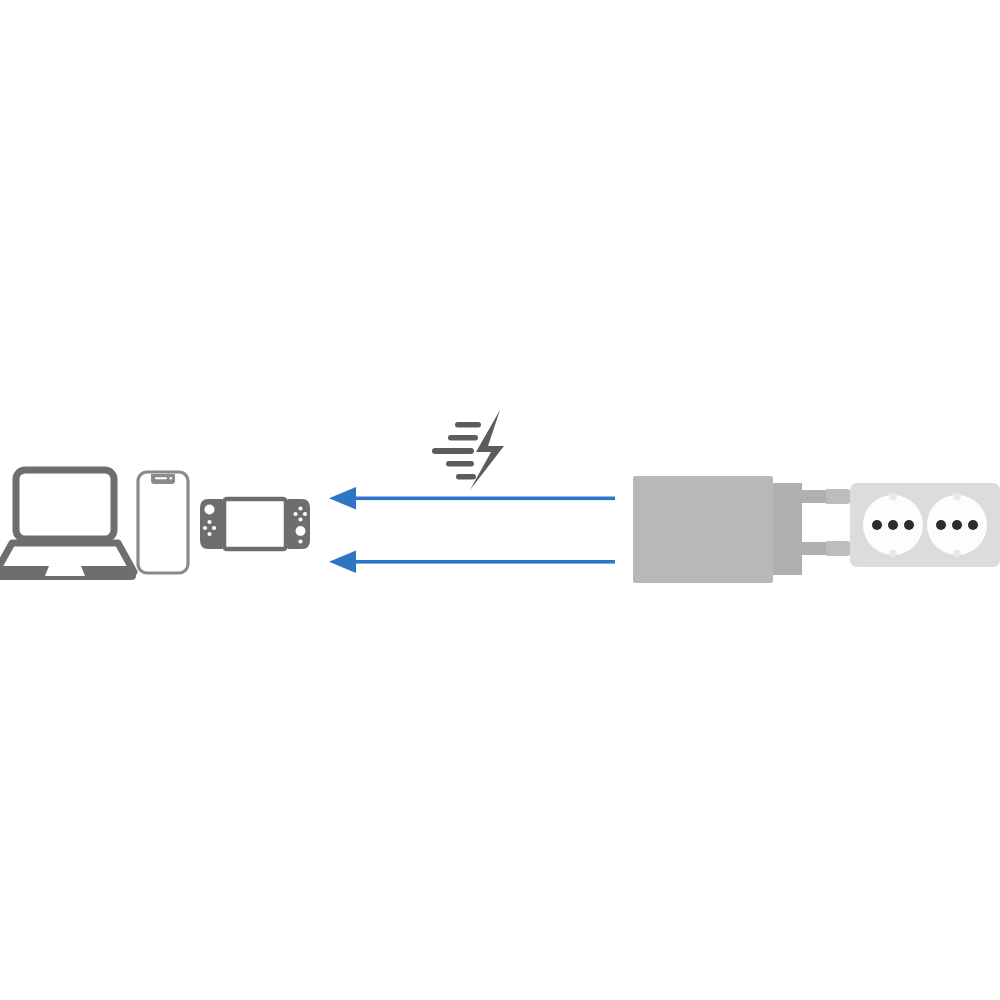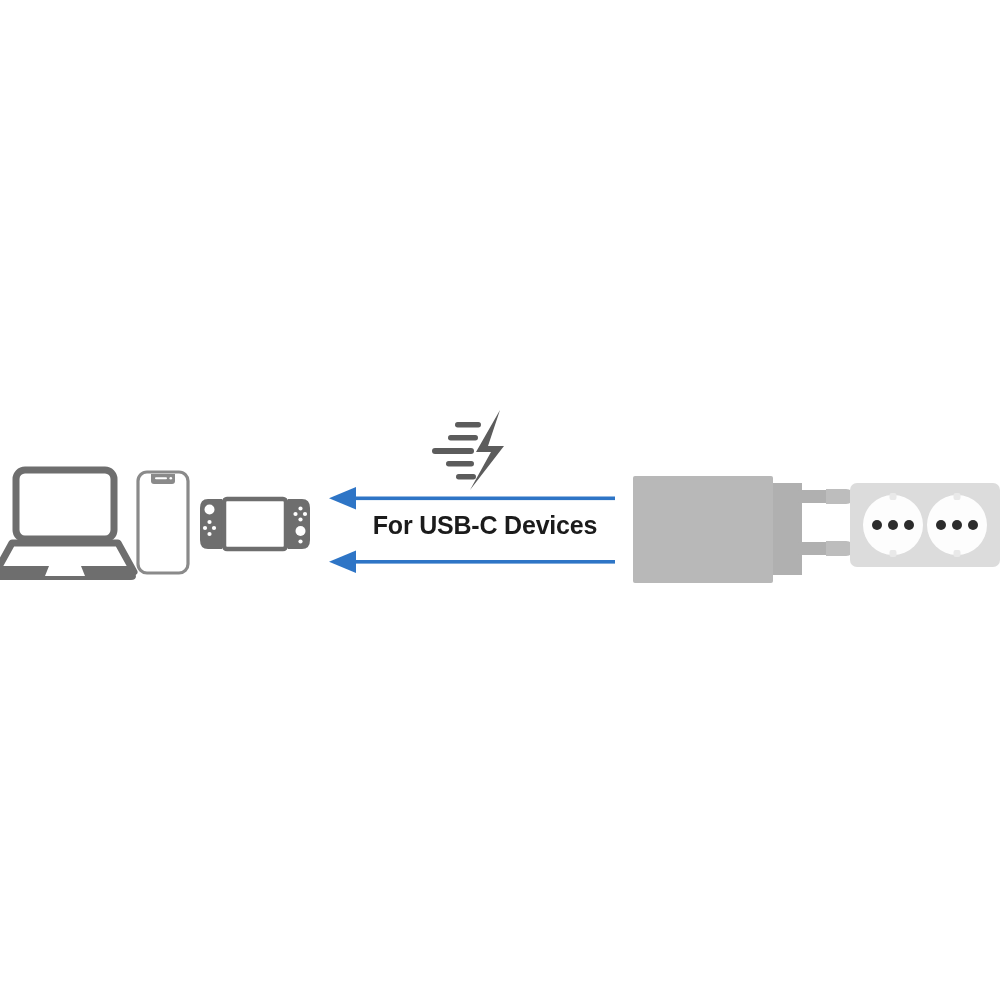--- a/index.html
+++ b/index.html
@@ -146,15 +146,14 @@
         <rect x="953.5" y="493" width="7" height="7" rx="2" fill="#e9e9e9"></rect>
         <rect x="953.5" y="550" width="7" height="7" rx="2" fill="#e9e9e9"></rect>
         <circle cx="941" cy="525" r="5" fill="#2b2b2b"></circle>
         <circle cx="957" cy="525" r="5" fill="#2b2b2b"></circle>
         <circle cx="973" cy="525" r="5" fill="#2b2b2b"></circle>
       </g>
     </g>
 
   </svg>
 
-  <div class="label-text">For USB-C Devices</div>
 
 </div>
 
 </body></html>

